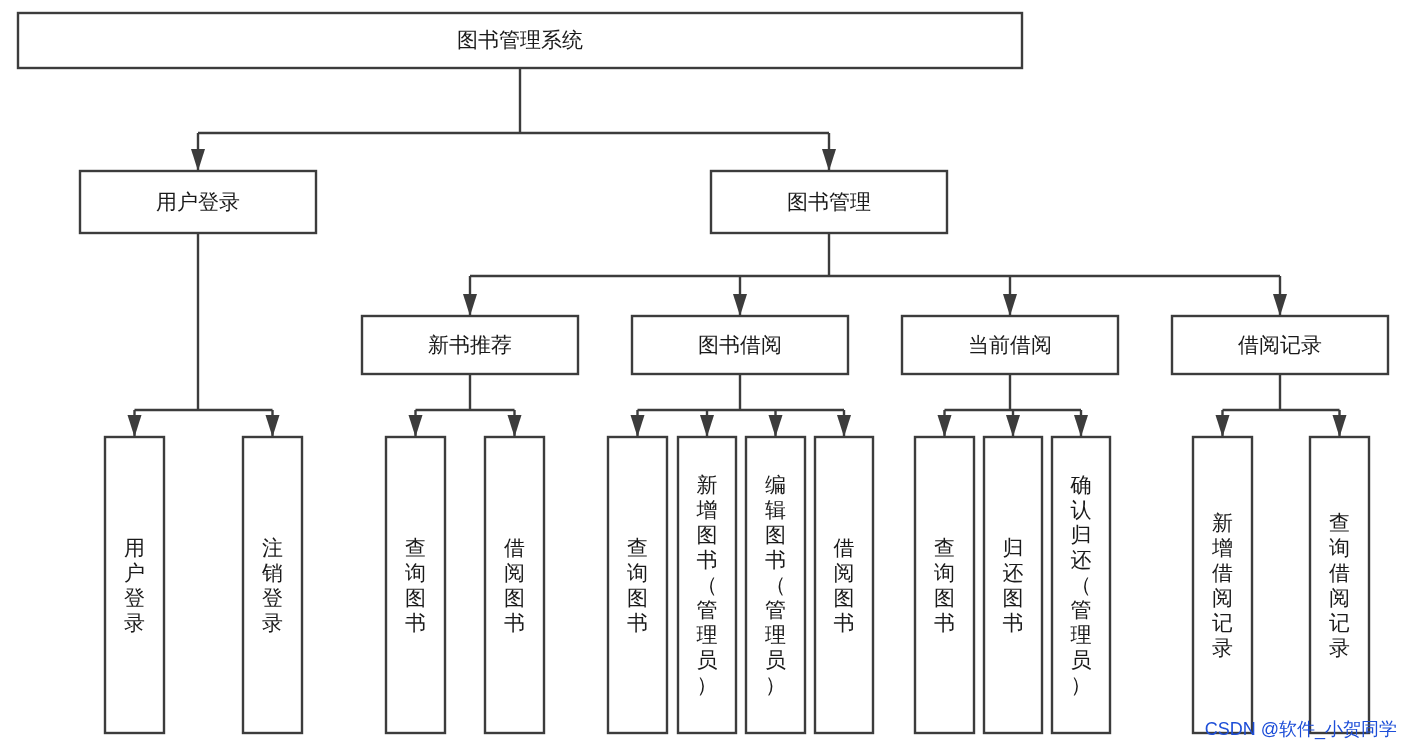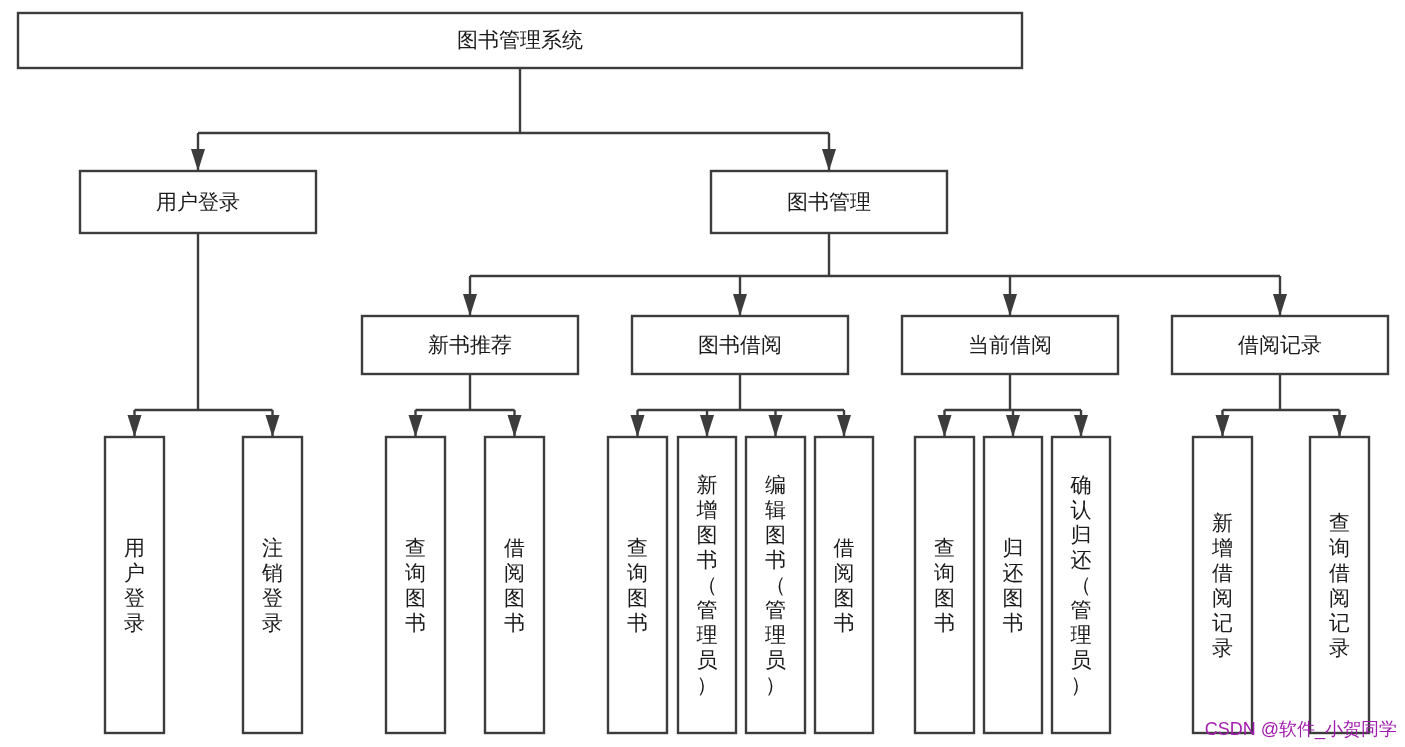--- a/index.html
+++ b/index.html
@@ -51,21 +51,21 @@
     font-size: 21px;
     fill: #1a1a1a;
     text-anchor: middle;
   }
   .watermark-text {
     position: absolute;
     right: 8px;
     bottom: 6px;
     font-family: "Liberation Sans", "DejaVu Sans", sans-serif;
     font-size: 18px;
-    color: #a21caf;
+    color: #1d4ed8;
     white-space: nowrap;
     user-select: none;
   }
 </style>
 </head>
 <body>
 
 <div id="diagram-root">
   <svg class="diagram-canvas" id="diagram-svg" viewBox="0 0 1405 747" xmlns="http://www.w3.org/2000/svg">
     <g id="edges-layer">

